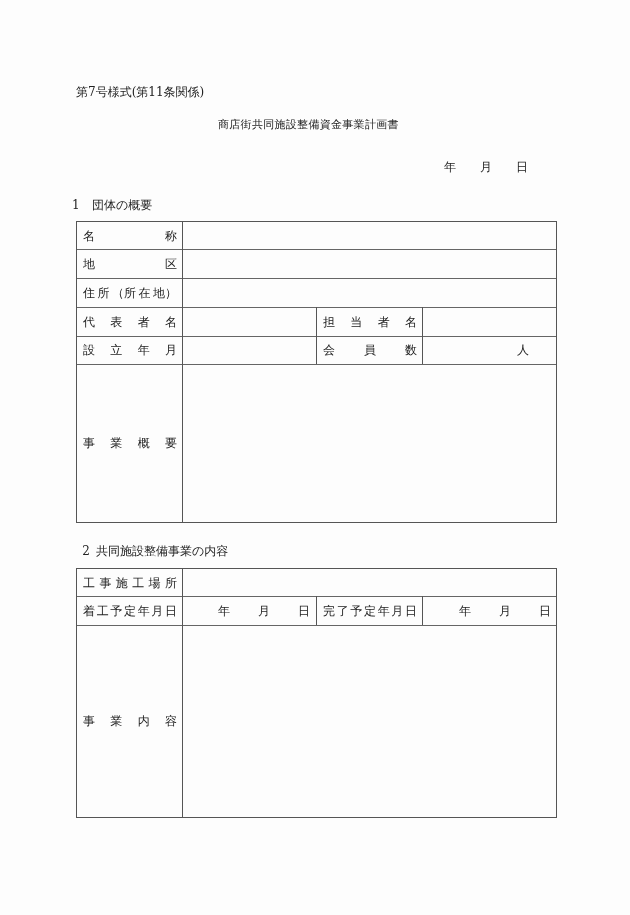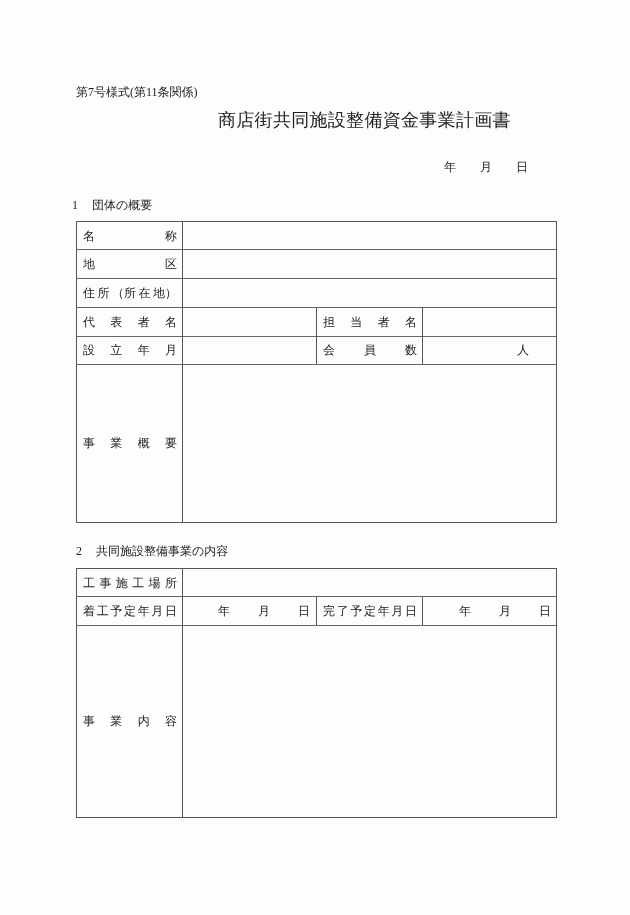--- a/index.html
+++ b/index.html
@@ -1,26 +1,26 @@
 <!DOCTYPE html>
 <html><head>
 <meta charset="utf-8">
 <style>
   html, body { margin:0; padding:0; }
   body {
     width:630px; height:915px; background:#fdfdfd; position:relative; overflow:hidden;
     font-family:"DejaVu Serif","Liberation Serif",serif; color:#222; font-size:12px;
   }
-  .abs { position:absolute; white-space:nowrap;font-family:Liberation Serif, serif; }
+  .abs { position:absolute; white-space:nowrap; }
   .form-no { left:76px; top:84px; font-size:12px; }
-  .title { left:218px; top:108px; font-size:18px; letter-spacing:0.3px; }
+  .title { left:218px; top:117px; font-size:11px; letter-spacing:0.3px; }
   .date-row { left:444px; top:159px; width:84px; display:flex; justify-content:space-between; font-size:12px; }
   .sec { font-size:12px; }
   .sec1 { left:72px; top:197px; }
-  .sec2 { left:76px; top:543px; }
+  .sec2 { left:76px; top:543px;text-align:center; }
   .sec .num { display:inline-block; width:20px; }
 
   .tbl { position:absolute; border:1px solid #555; box-sizing:border-box; }
   .t1 { left:76px; top:221px; width:481px; height:302px; }
   .t2 { left:76px; top:568px; width:481px; height:250px; }
   .hline { position:absolute; left:0; right:0; height:0; border-top:1px solid #666; }
   .vline { position:absolute; width:0; border-left:1px solid #555; }
   .cell { position:absolute; box-sizing:border-box; display:flex; align-items:center; font-size:12px; }
   .lbl { justify-content:space-between; padding:0 5px 0 6px; }
   .lbl span { display:inline-block; }

